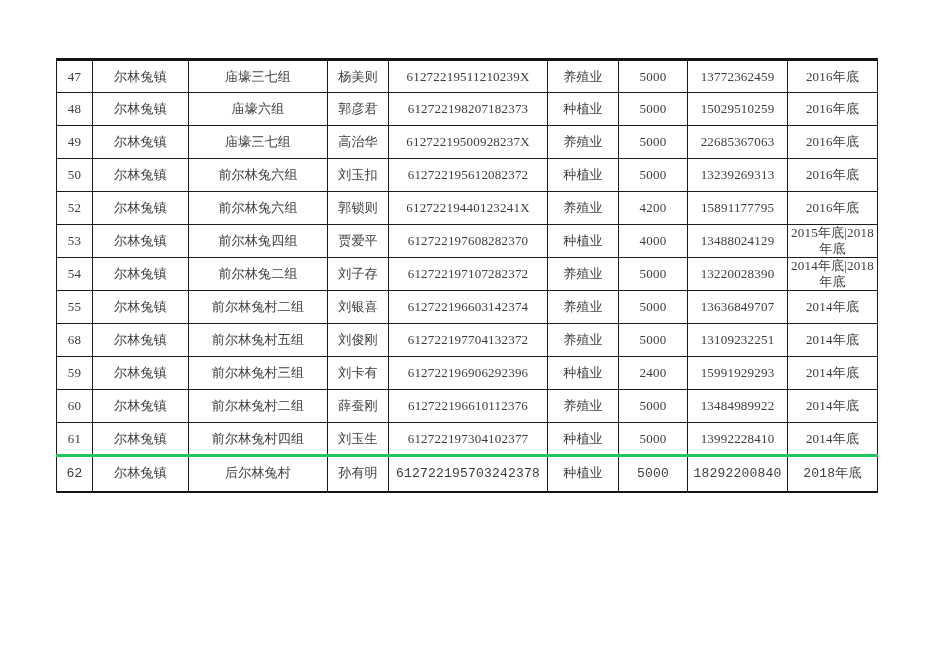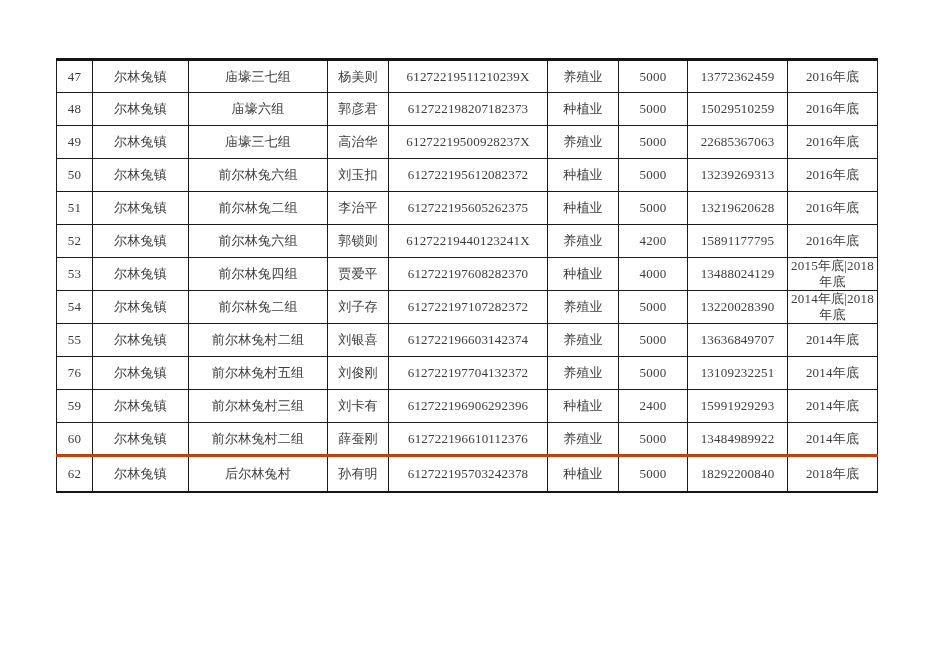--- a/index.html
+++ b/index.html
@@ -41,21 +41,22 @@
     letter-spacing: 0.2px;
   }
   table.subsidy-table tr {
     height: 33px;
   }
   table.subsidy-table tr.page-break {
     height: 36px;
     border-top: 3px solid #141414;
   }
   table.subsidy-table tr.page-break td {
-    border-top: 3px solid #c2410c;
+    border-top: 3px solid #22c55e;
+    font-family: Liberation Mono, monospace;
   }
   td.cell-id { letter-spacing: 0.3px; }
 </style>
 </head>
 <body>
 
 <div class="page">
   <table class="subsidy-table">
     <colgroup>
       <col style="width:36px">
@@ -107,31 +108,20 @@
     <td>尔林兔镇</td>
     <td>前尔林兔六组</td>
     <td>刘玉扣</td>
     <td class="cell-id">612722195612082372</td>
     <td>种植业</td>
     <td>5000</td>
     <td>13239269313</td>
     <td>2016年底</td>
   </tr>
         <tr>
-    <td>51</td>
-    <td>尔林兔镇</td>
-    <td>前尔林兔二组</td>
-    <td>李治平</td>
-    <td class="cell-id">612722195605262375</td>
-    <td>种植业</td>
-    <td>5000</td>
-    <td>13219620628</td>
-    <td>2016年底</td>
-  </tr>
-        <tr>
     <td>52</td>
     <td>尔林兔镇</td>
     <td>前尔林兔六组</td>
     <td>郭锁则</td>
     <td class="cell-id">61272219440123241X</td>
     <td>养殖业</td>
     <td>4200</td>
     <td>15891177795</td>
     <td>2016年底</td>
   </tr>
@@ -162,21 +152,21 @@
     <td>尔林兔镇</td>
     <td>前尔林兔村二组</td>
     <td>刘银喜</td>
     <td class="cell-id">612722196603142374</td>
     <td>养殖业</td>
     <td>5000</td>
     <td>13636849707</td>
     <td>2014年底</td>
   </tr>
         <tr>
-    <td>76</td>
+    <td>68</td>
     <td>尔林兔镇</td>
     <td>前尔林兔村五组</td>
     <td>刘俊刚</td>
     <td class="cell-id">612722197704132372</td>
     <td>养殖业</td>
     <td>5000</td>
     <td>13109232251</td>
     <td>2014年底</td>
   </tr>
         <tr>
@@ -192,20 +182,31 @@
   </tr>
         <tr>
     <td>60</td>
     <td>尔林兔镇</td>
     <td>前尔林兔村二组</td>
     <td>薛蚕刚</td>
     <td class="cell-id">612722196610112376</td>
     <td>养殖业</td>
     <td>5000</td>
     <td>13484989922</td>
+    <td>2014年底</td>
+  </tr>
+        <tr>
+    <td>61</td>
+    <td>尔林兔镇</td>
+    <td>前尔林兔村四组</td>
+    <td>刘玉生</td>
+    <td class="cell-id">612722197304102377</td>
+    <td>种植业</td>
+    <td>5000</td>
+    <td>13992228410</td>
     <td>2014年底</td>
   </tr>
         <tr class="page-break">
     <td>62</td>
     <td>尔林兔镇</td>
     <td>后尔林兔村</td>
     <td>孙有明</td>
     <td class="cell-id">612722195703242378</td>
     <td>种植业</td>
     <td>5000</td>

